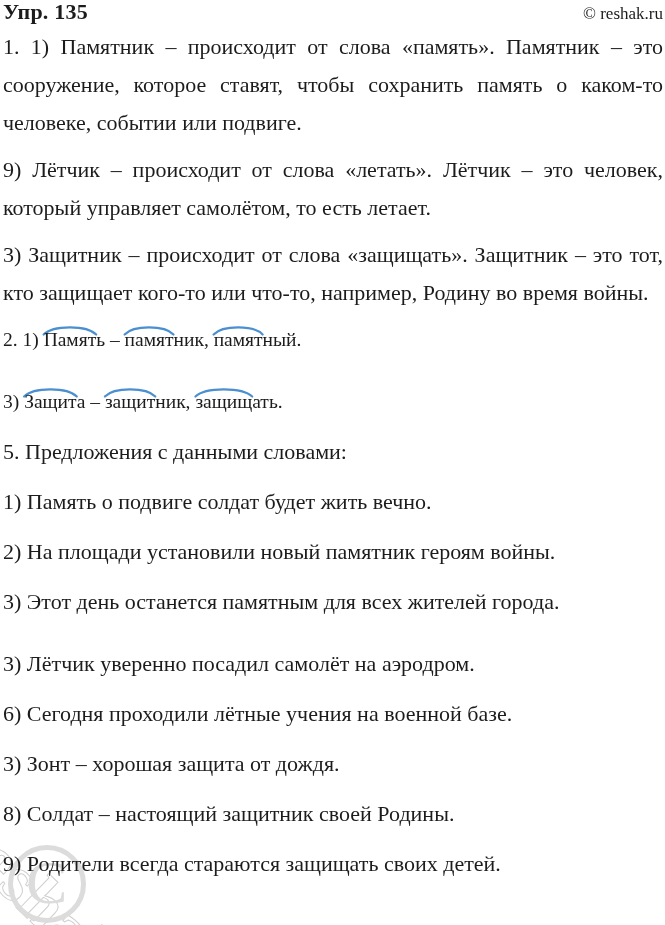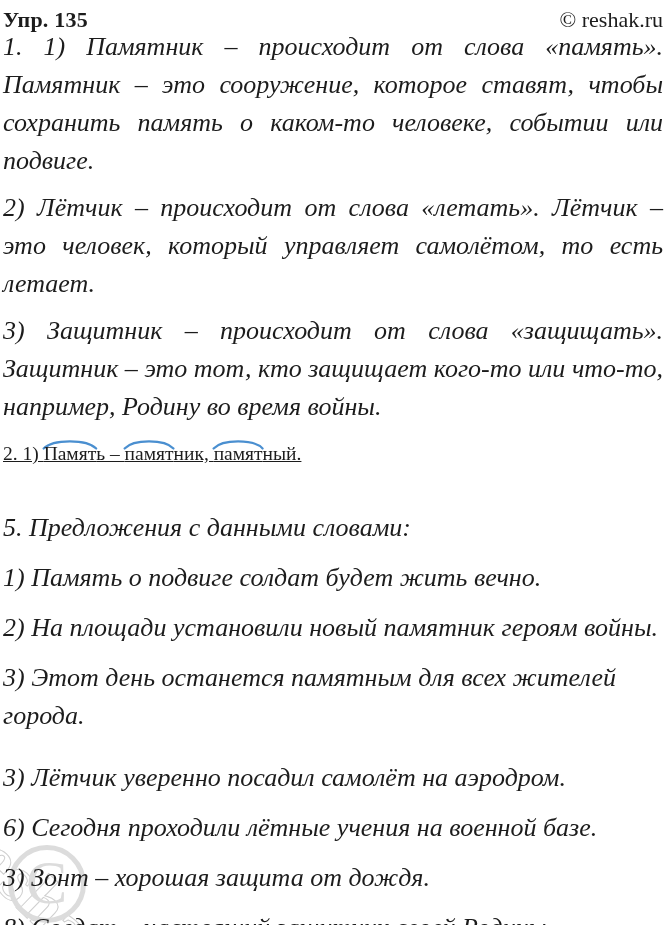--- a/index.html
+++ b/index.html
@@ -70,71 +70,69 @@
     line-height: 72px;
   }
 
   
   .header {
     position: relative;
     z-index: 2;
     display: flex;
     align-items: baseline;
     justify-content: space-between;
-    padding: 8px 2px 0 3px;
+    padding: 0 2px 0 3px;
     height: 28px;
     box-sizing: border-box;
   }
   .title {
     font-size: 22px;
     font-weight: 700;
     letter-spacing: 0.2px;
     line-height: 24px;
   }
   .copyright {
-    font-size: 22px;
+    font-size: 17px;
     font-weight: 400;
     line-height: 22px;
     white-space: nowrap;
   }
 
   
   .content {
     position: relative;
     z-index: 2;
     padding: 0 2px 0 3px;
   }
   p.para {
     margin: 0 0 0 0;
-    font-size: 26px;
+    font-size: 22px;
     line-height: 38px;
     text-align: justify;
     text-justify: inter-word;
     -ms-hyphens: none;
     hyphens: none;
-    font-style: italic;
   }
   p.para.nojust {
     text-align: left;
   }
   .gap-sm { height: 9px; }
   .gap-md { height: 12px; }
 
   
   .arcline {
     position: relative;
     font-size: 19.5px;
     line-height: 38px;
     white-space: nowrap;
     margin: 0;
   }
   .arcline .txt {
     position: relative;
     z-index: 2;
-    text-decoration: underline;
   }
   .arcsvg {
     position: absolute;
     left: 0;
     top: 0;
     width: 665px;
     height: 38px;
     overflow: visible;
     pointer-events: none;
     z-index: 1;
@@ -157,33 +155,38 @@
 
   <div class="header">
     <div class="title">Упр. 135</div>
     <div class="copyright">© reshak.ru</div>
   </div>
 
   <div class="content">
 
     <p class="para">1. 1) Памятник – происходит от слова «память». Памятник – это сооружение, которое ставят, чтобы сохранить память о каком-то человеке, событии или подвиге.</p>
     <div class="gap-sm"></div>
-    <p class="para">2) Лётчик – происходит от слова «летать». Лётчик – это человек, который управляет самолётом, то есть летает.</p>
+    <p class="para">9) Лётчик – происходит от слова «летать». Лётчик – это человек, который управляет самолётом, то есть летает.</p>
     <div class="gap-sm"></div>
     <p class="para">3) Защитник – происходит от слова «защищать». Защитник – это тот, кто защищает кого-то или что-то, например, Родину во время войны.</p>
 
     <div class="gap-sm"></div>
 
     <div class="arcline"><svg class="arcsvg">
           <path d="M 40.6 13.5 C 50.1 4, 83.7 4, 93.2 13.5" stroke="#4a8fd0"></path>
           <path d="M 121.6 13.5 C 130.4 4, 161.7 4, 170.5 13.5" stroke="#4a8fd0"></path>
           <path d="M 210.6 13.5 C 219.4 4, 250.8 4, 259.6 13.5" stroke="#4a8fd0"></path>
         </svg><span class="txt"><span>2. 1) </span><span>Памят</span><span>ь – </span><span>памят</span><span>ник, </span><span>памят</span><span>ный.</span></span></div>
     <div class="gap-md"></div>
     <div class="gap-md"></div>
+    <div class="arcline"><svg class="arcsvg">
+          <path d="M 21.1 13.5 C 30.6 4, 64.3 4, 73.8 13.5" stroke="#4a8fd0"></path>
+          <path d="M 101.9 13.5 C 111.0 4, 143.2 4, 152.3 13.5" stroke="#4a8fd0"></path>
+          <path d="M 192.4 13.5 C 202.6 4, 239.0 4, 249.2 13.5" stroke="#4a8fd0"></path>
+        </svg><span class="txt"><span>3) </span><span>Защит</span><span>а – </span><span>защит</span><span>ник, </span><span>защищ</span><span>ать.</span></span></div>
 
     <div class="gap-md"></div>
 
     <p class="para nojust">5. Предложения с данными словами:</p>
     <div class="gap-md"></div>
     <p class="para nojust">1) Память о подвиге солдат будет жить вечно.</p>
     <div class="gap-md"></div>
     <p class="para nojust">2) На площади установили новый памятник героям войны.</p>
     <div class="gap-md"></div>
     <p class="para nojust">3) Этот день останется памятным для всех жителей города.</p>

